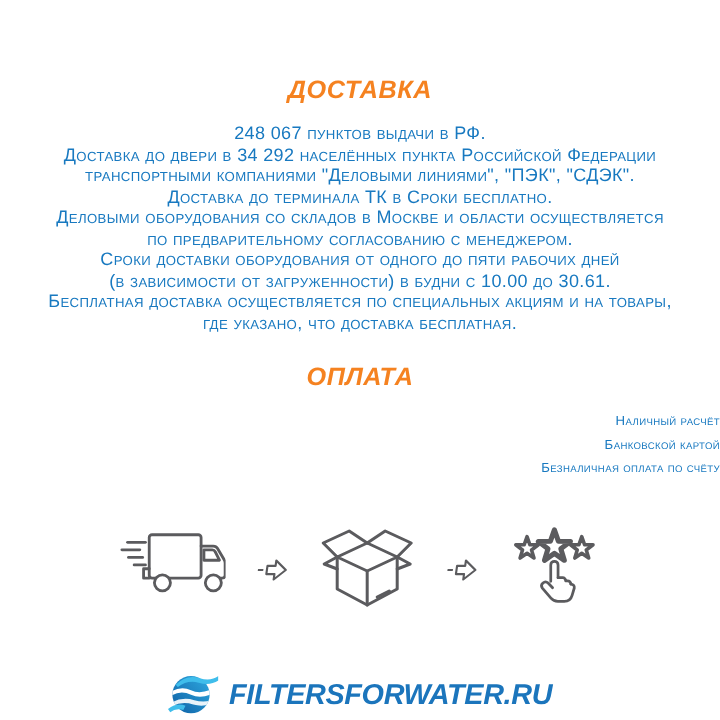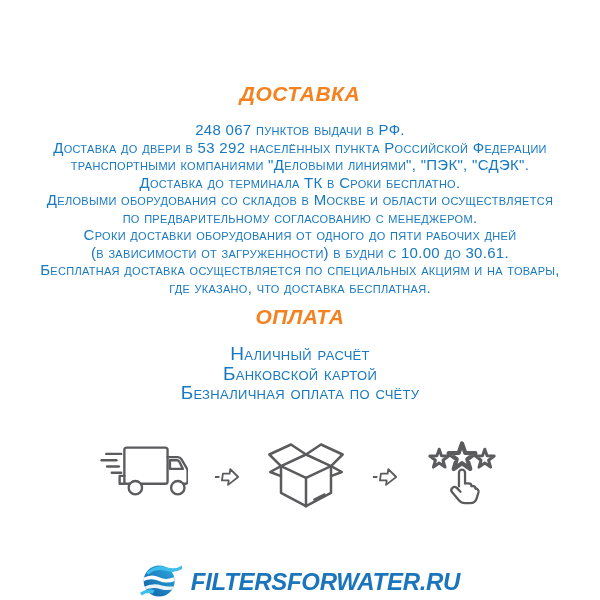--- a/index.html
+++ b/index.html
@@ -1,47 +1,48 @@
 <!DOCTYPE html>
 <html style="--accent: #F58220; --text: #1879C0; --icon: #5B5B5E; --brand: #1B75BC;"><head>
 <meta charset="utf-8">
 <style>
   * { margin: 0; padding: 0; box-sizing: border-box; }
   html, body { width: 600px; height: 600px; background: #ffffff; overflow: hidden; }
   body { font-family: "Liberation Sans", sans-serif; }
 
-  .page { width: 600px; height: 496px; padding-top: 82px; text-align: center; }
+  .page { width: 600px; height: 496px; padding-top: 64px; text-align: center; }
 
   .section-title {
     font-size: 21px;
     font-weight: bold;
     font-style: italic;
     color: var(--accent, #F58220);
     letter-spacing: 0.5px;
     margin-bottom: 15px;
   }
 
   .info-lines { margin-bottom: 0; }
   .info-line {
     font-size: 15px;
     line-height: 17.5px;
     font-variant: small-caps;
     letter-spacing: 0.3px;
     color: var(--text, #1879C0);
     white-space: nowrap;
   }
 
-  .payment-title { margin-top: 9px; margin-bottom: 15px; }
+  .payment-title { margin-top: 25px; margin-bottom: 15px; }
 
   .method-line {
-    font-size: 19px;
+    font-size: 11px;
     line-height: 19.5px;
     font-variant: small-caps;
     letter-spacing: 0.3px;
     color: var(--text, #1879C0);
+    text-align: right;
   }
 
   .process-row {
     margin-top: 33px;
     display: flex;
     justify-content: center;
     align-items: center;
     gap: 24px;
   }
   .process-row svg { display: block; }
@@ -65,21 +66,21 @@
 </style>
 </head>
 <body>
 
 <div class="page">
 
   <div class="section-title">ДОСТАВКА</div>
 
   <div class="info-lines">
     <div class="info-line">248 067 пунктов выдачи в РФ.</div>
-    <div class="info-line">Доставка до двери в 53 292 населённых пункта Российской Федерации</div>
+    <div class="info-line">Доставка до двери в 34 292 населённых пункта Российской Федерации</div>
     <div class="info-line">транспортными компаниями "Деловыми линиями", "ПЭК", "СДЭК".</div>
     <div class="info-line">Доставка до терминала ТК в Сроки бесплатно.</div>
     <div class="info-line">Деловыми оборудования со складов в Москве и области осуществляется</div>
     <div class="info-line">по предварительному согласованию с менеджером.</div>
     <div class="info-line">Сроки доставки оборудования от одного до пяти рабочих дней</div>
     <div class="info-line">(в зависимости от загруженности) в будни с 10.00 до 30.61.</div>
     <div class="info-line">Бесплатная доставка осуществляется по специальных акциям и на товары,</div>
     <div class="info-line">где указано, что доставка бесплатная.</div>
   </div>
 

